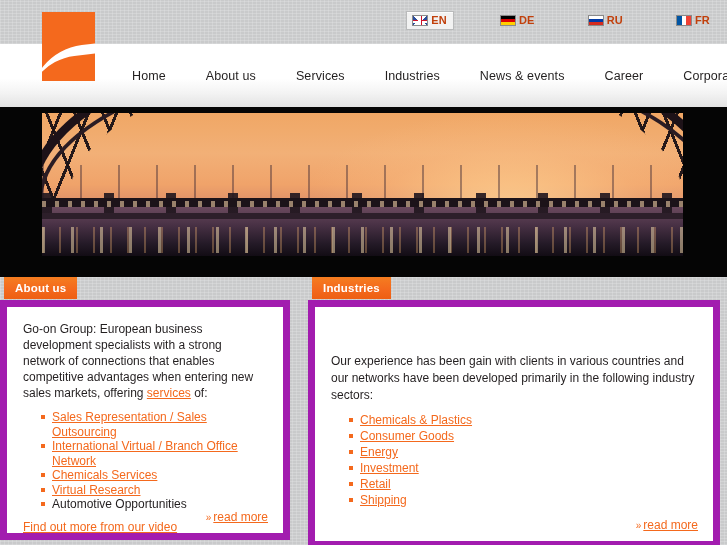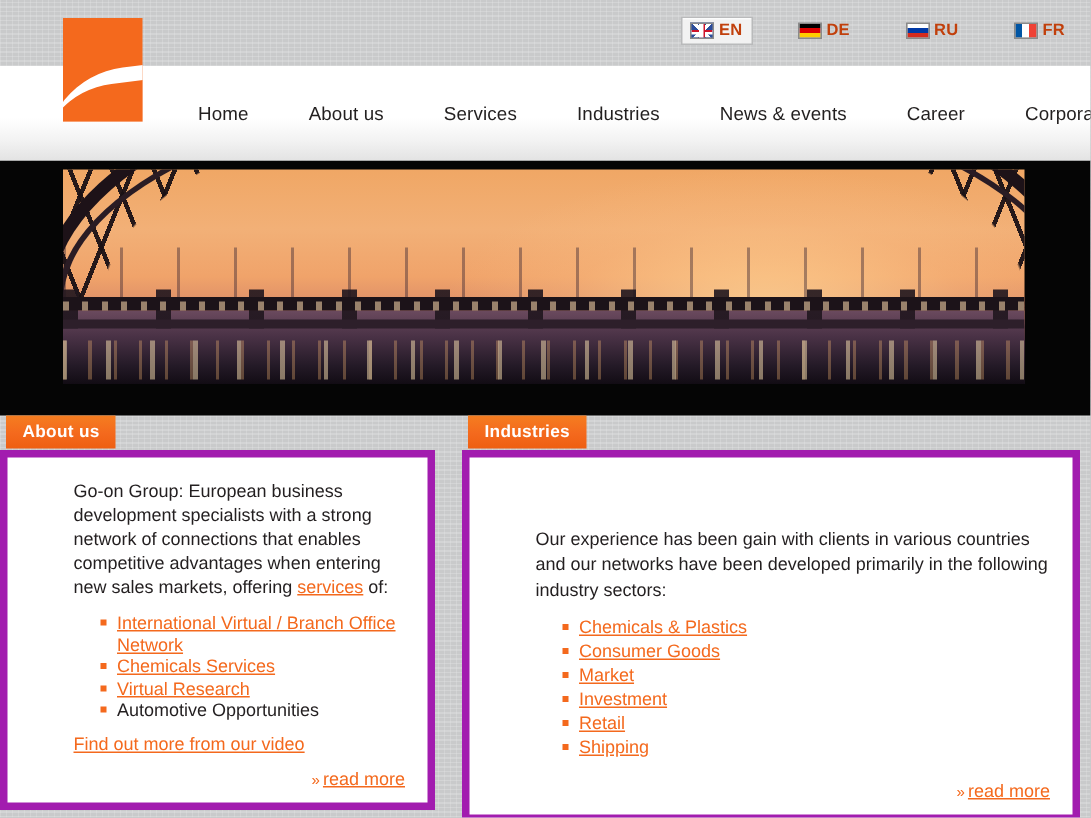--- a/index.html
+++ b/index.html
@@ -35,21 +35,21 @@
     width: 727px;
     height: 44px;
     z-index: 5;
   }
   .lang-list {
     position: absolute;
     right: 10px;
     top: 11px;
     display: flex;
     align-items: flex-start;
-    gap: 0px;
+    gap: 16px;
   }
   .lang-item {
     display: flex;
     align-items: center;
     gap: 3px;
     padding: 3px 6px 3px 5px;
     margin-left: 24px;
     cursor: pointer;
     border: 1px solid transparent;
   }
@@ -322,23 +322,22 @@
     left: 0;
     top: 277px;
     width: 727px;
     height: 268px;
     z-index: 5;
   }
   .panel {
     position: absolute;
     top: 23px;
     background: #ffffff;
-    border: 5px solid #a21caf;
+    border: 7px solid #a21caf;
     box-sizing: border-box;
-    padding-left: 28px;
   }
   .panel-left {
     left: 0px;
     width: 290px;
     height: 240px;
   }
   .panel-right {
     left: 308px;
     width: 412px;
     height: 248px;
@@ -493,38 +492,39 @@
   </div>
 </div>
 
 <div class="content">
 
   <div class="panel-tab tab-left">About us</div>
   <div class="panel panel-left">
     <div class="panel-body">
       <p><span>Go-on Group: European business development specialists with a strong network of connections that enables competitive advantages when entering new sales markets, offering </span><a class="link">services</a><span> of:</span></p>
       <ul class="bullets">
+        <li><a class="link">Sales Representation / Sales Outsourcing</a></li>
         <li><a class="link">International Virtual / Branch Office Network</a></li>
         <li><a class="link">Chemicals Services</a></li>
         <li><a class="link">Virtual Research</a></li>
         <li><span>Automotive Opportunities</span></li>
       </ul>
       <div class="video-link"><a class="link">Find out more from our video</a></div>
       <div class="read-more"><span class="chev">»</span><span class="rm-text">read more</span></div>
     </div>
   </div>
 
   <div class="panel-tab tab-right">Industries</div>
   <div class="panel panel-right">
     <div class="panel-body">
       <p>Our experience has been gain with clients in various countries and our networks have been developed primarily in the following industry sectors:</p>
       <ul class="bullets">
         <li><a class="link">Chemicals &amp; Plastics</a></li>
         <li><a class="link">Consumer Goods</a></li>
-        <li><a class="link">Market</a></li>
+        <li><a class="link">Energy</a></li>
         <li><a class="link">Investment</a></li>
         <li><a class="link">Retail</a></li>
         <li><a class="link">Shipping</a></li>
       </ul>
       <div class="read-more"><span class="chev">»</span><span class="rm-text">read more</span></div>
     </div>
   </div>
 
 </div>
 

